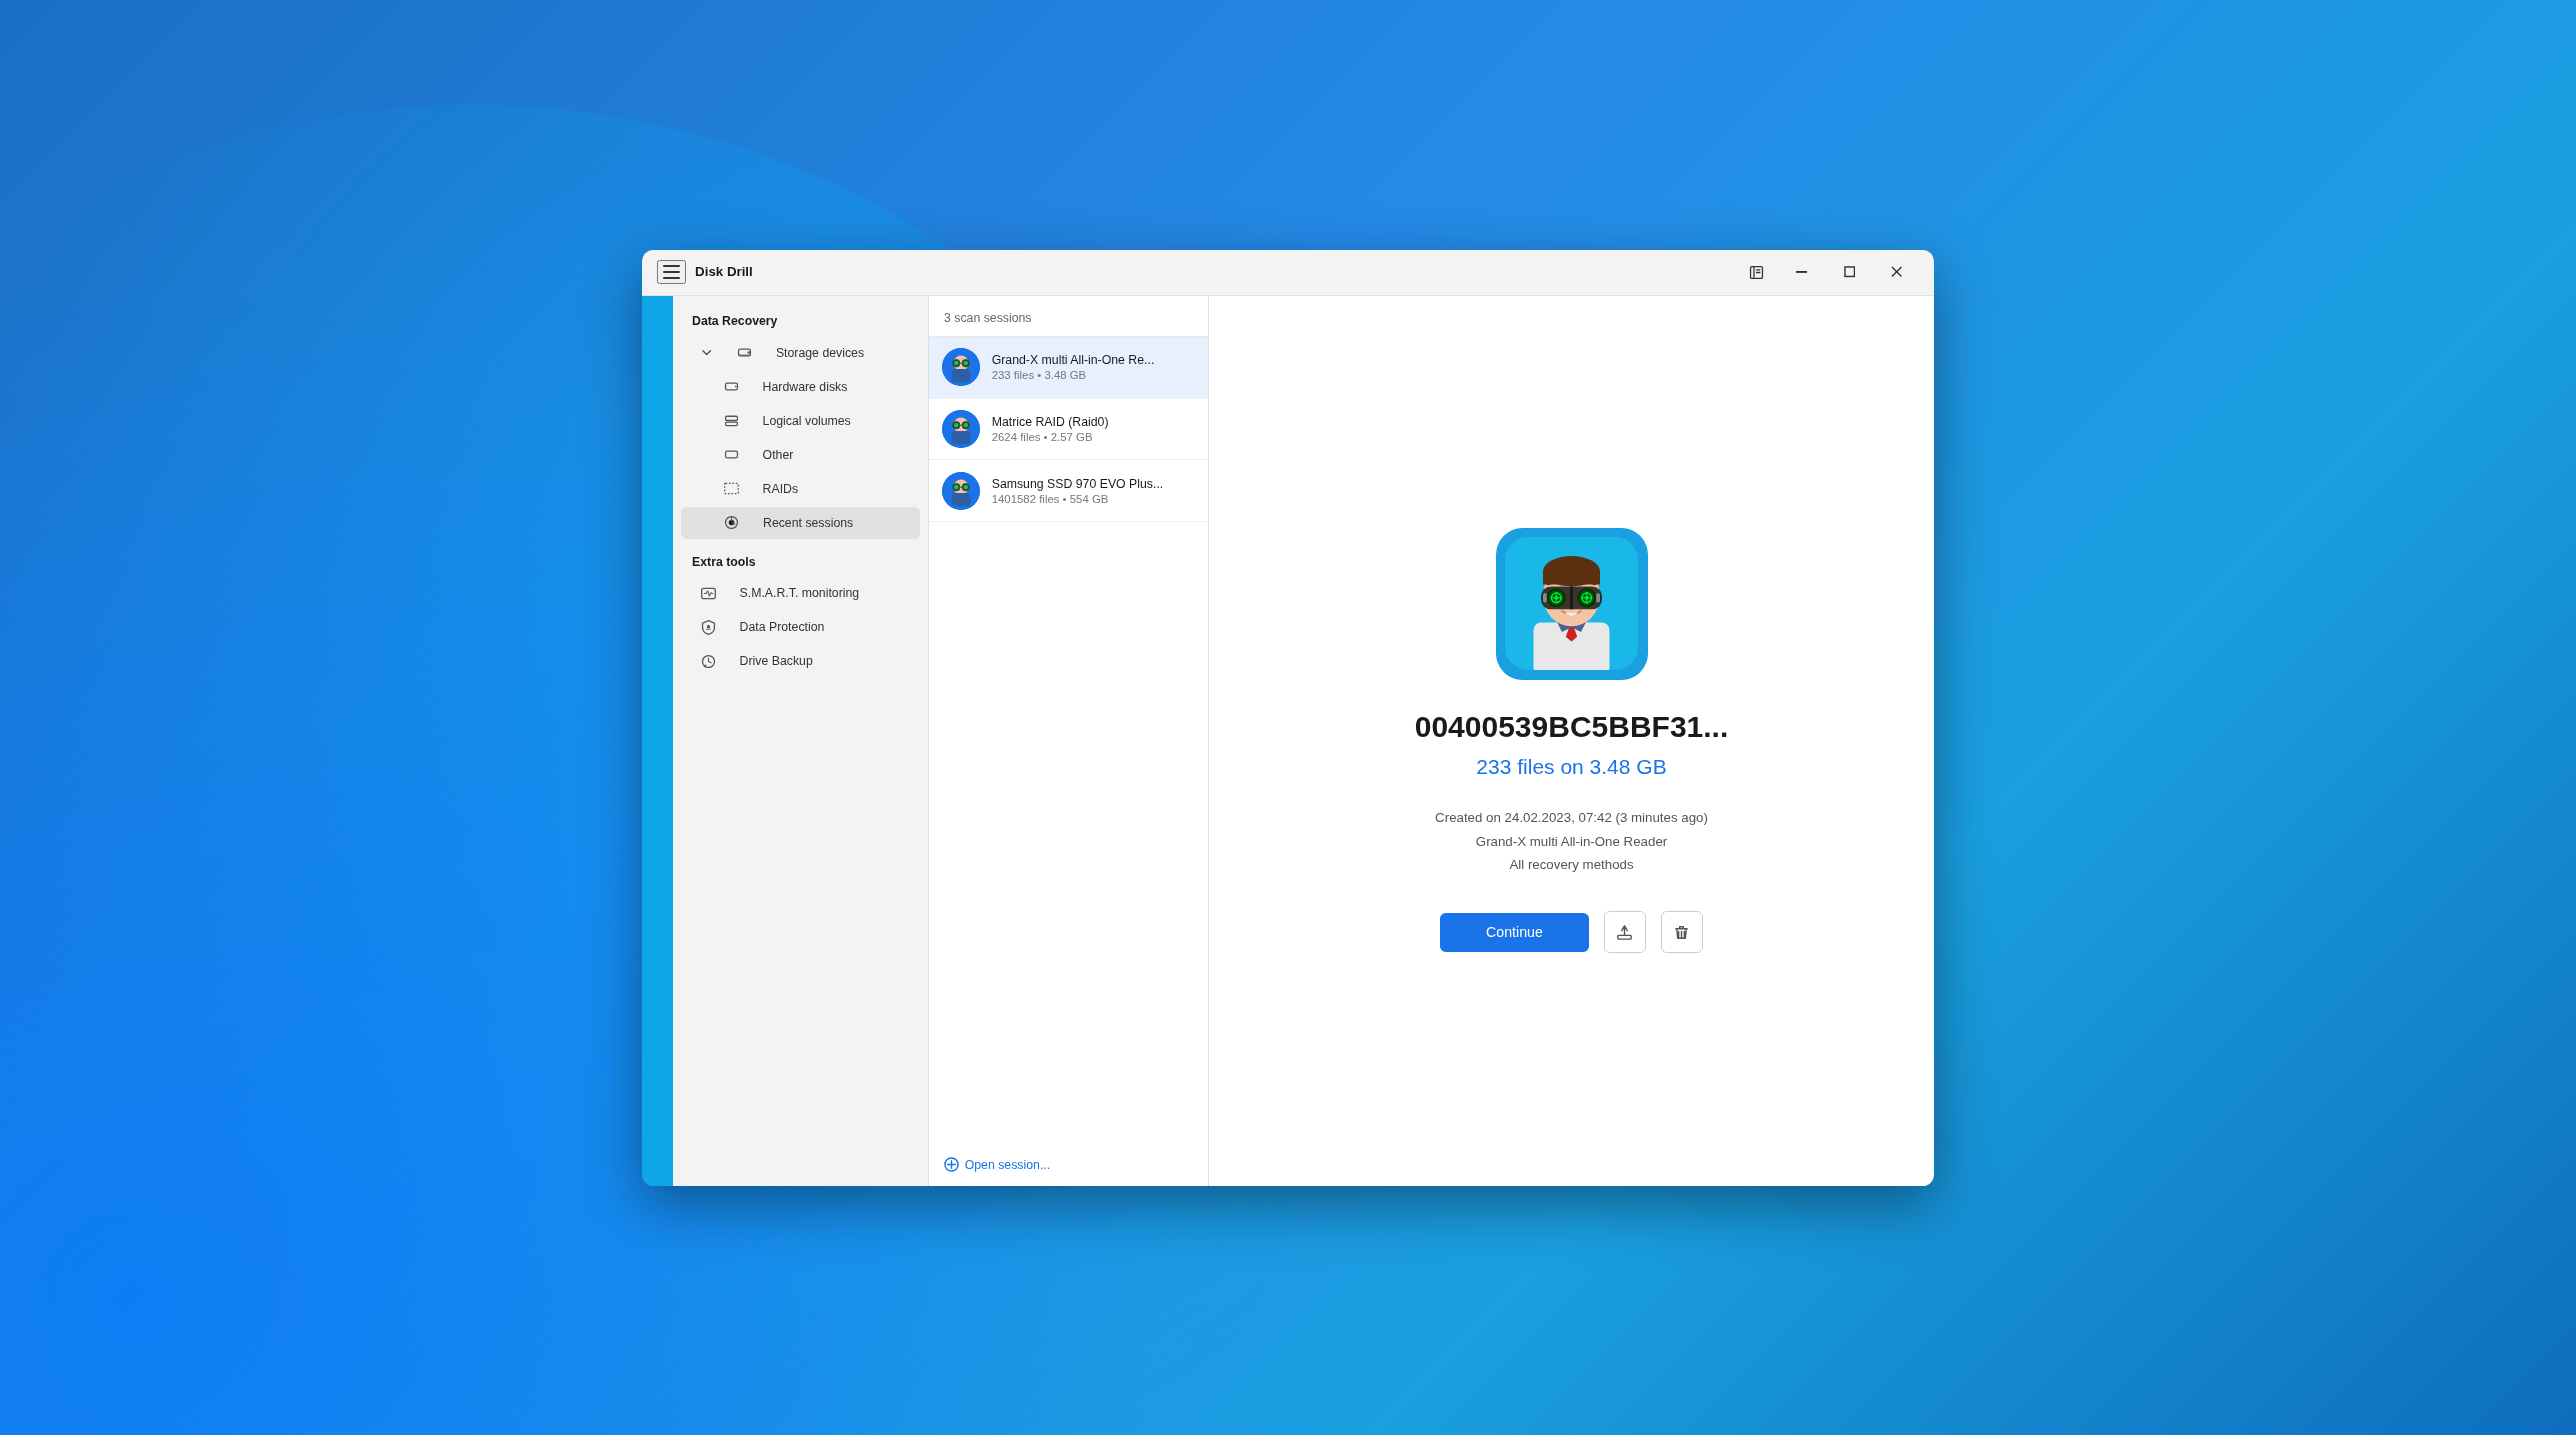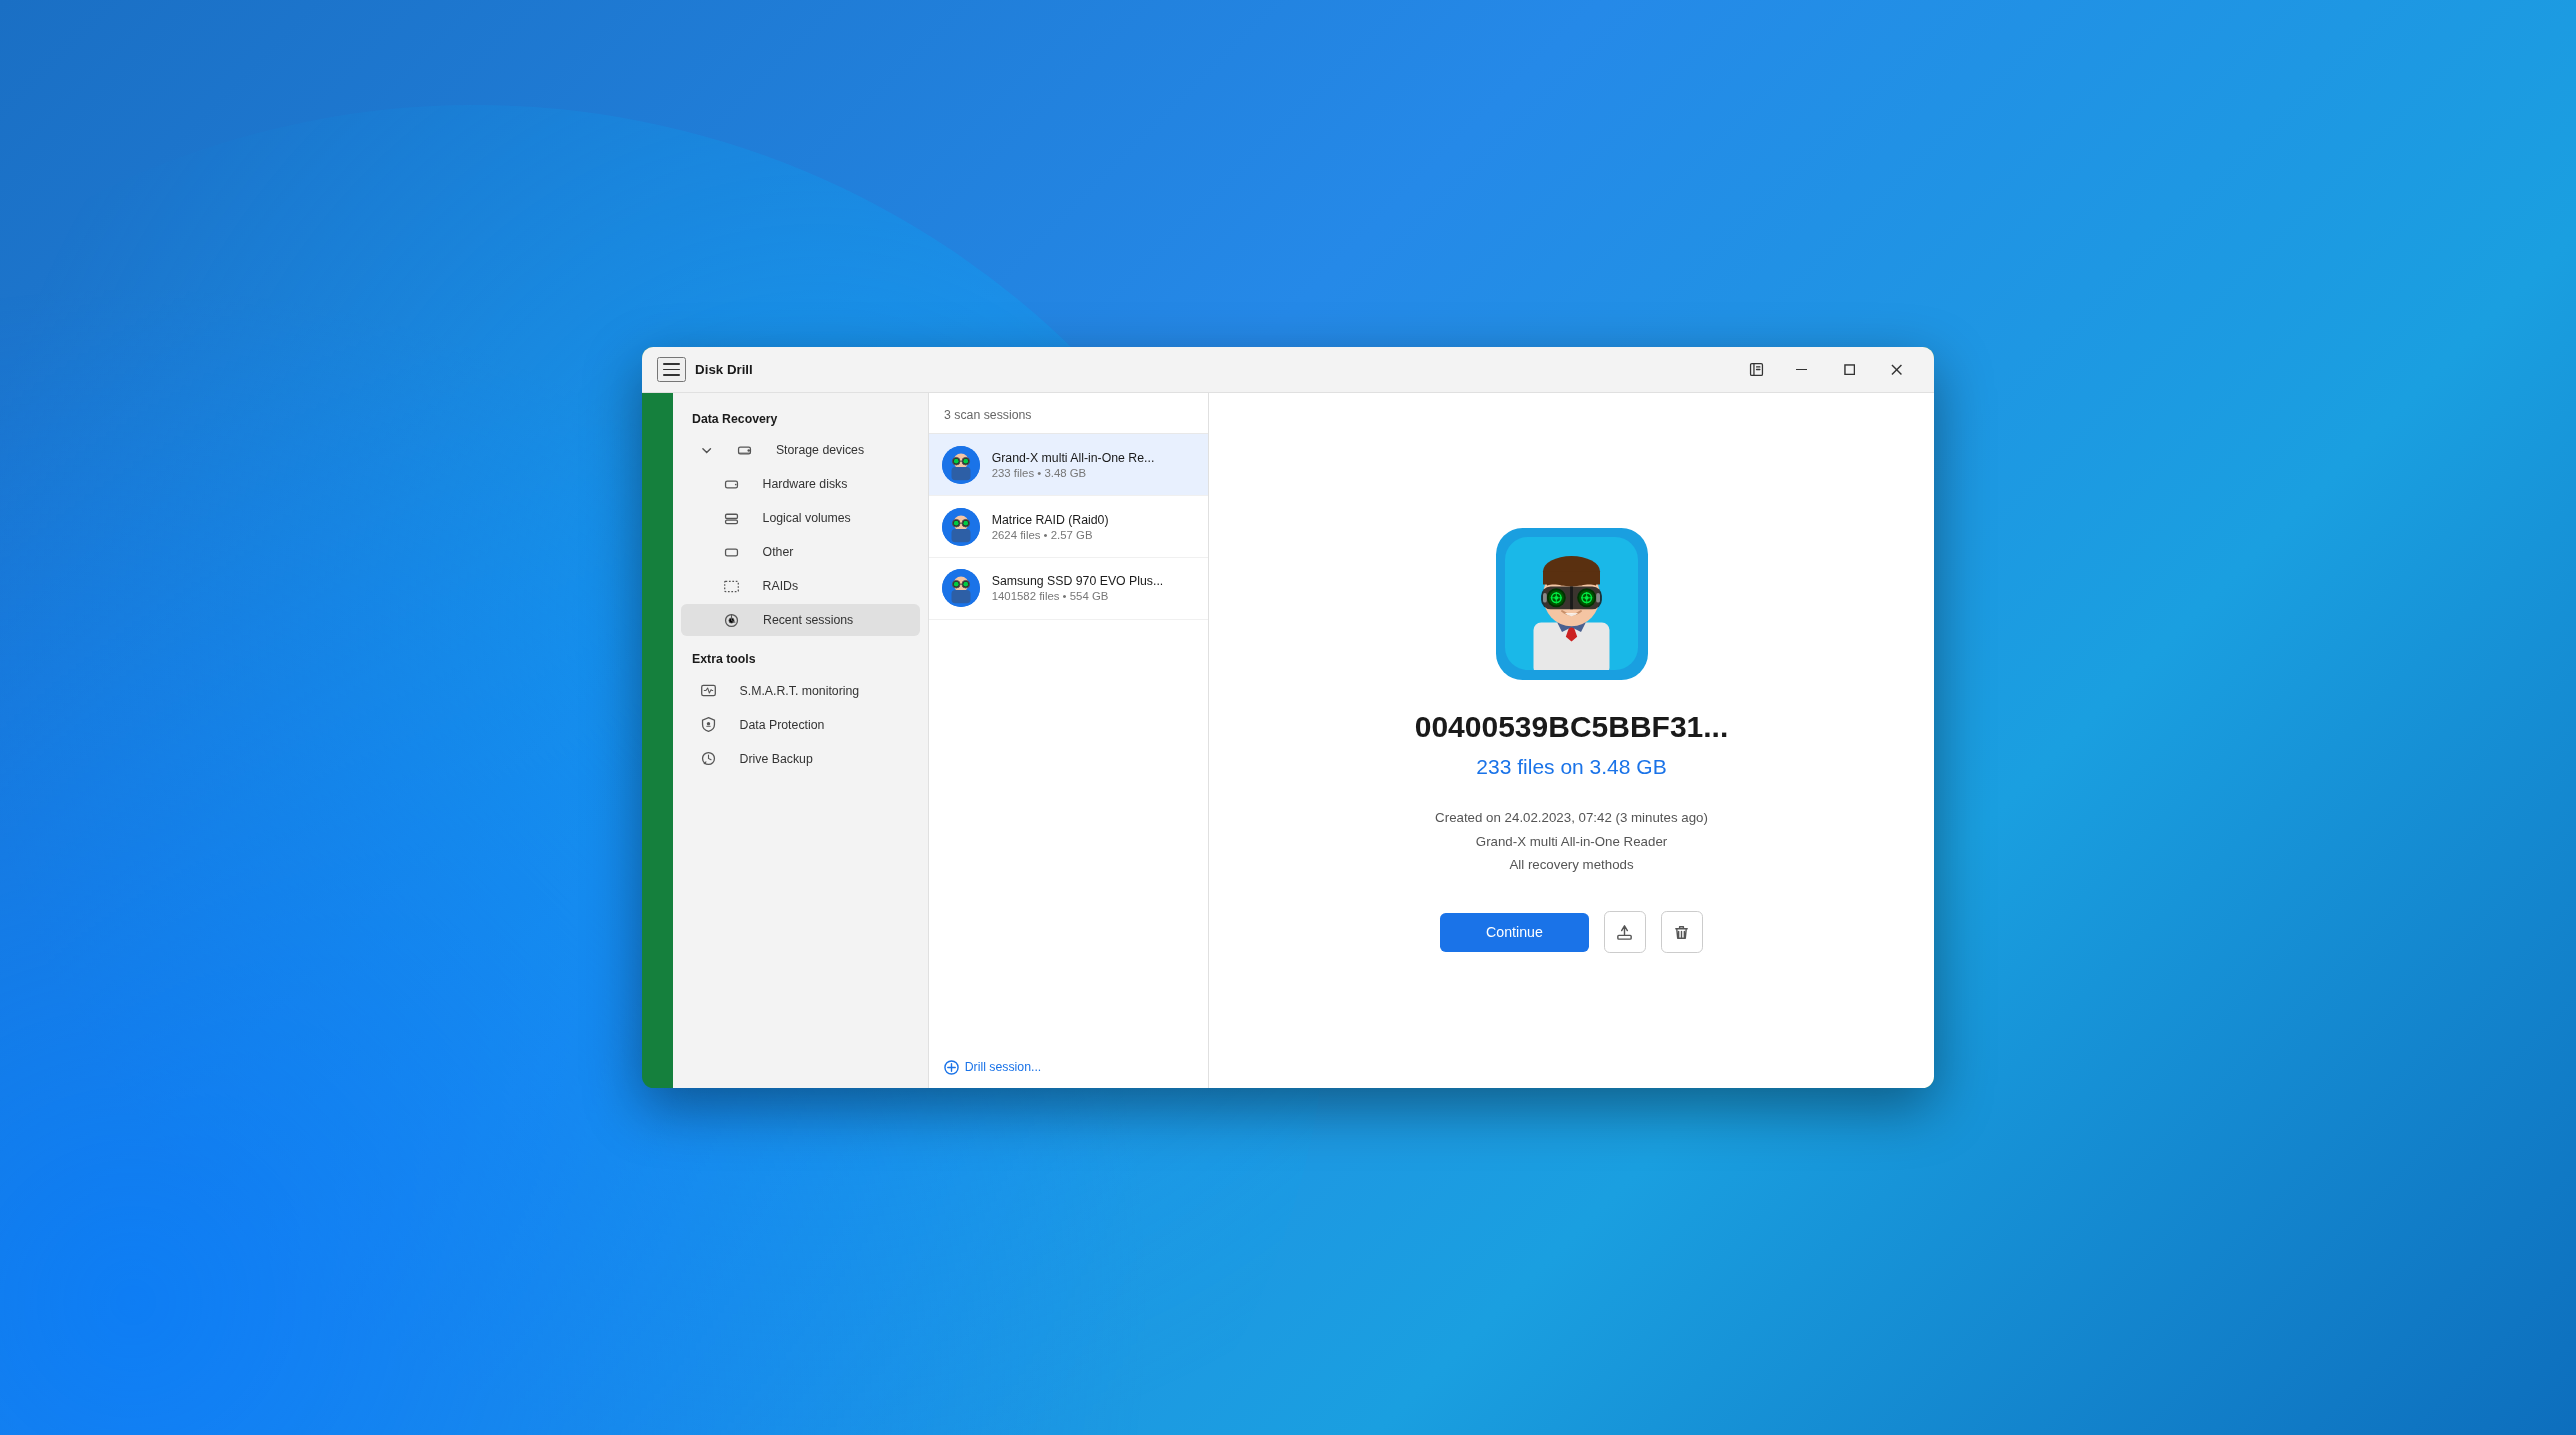--- a/index.html
+++ b/index.html
@@ -23,22 +23,22 @@
       border-radius: 50%;
       background: radial-gradient(ellipse at 30% 70%, rgba(0,120,255,0.6) 0%, transparent 60%),
                   radial-gradient(ellipse at 70% 30%, rgba(0,180,255,0.4) 0%, transparent 50%);
       left: -380px;
       bottom: -380px;
       pointer-events: none;
     }
 
     .window {
       width: 1292px;
-      height: 741px;
-      background: #15803d;
+      height: 936px;
+      background: #0ea5e9;
       border-radius: 11.4px;
       box-shadow: 0 19px 57px rgba(0,0,0,0.4);
       display: flex;
       flex-direction: column;
       overflow: hidden;
       position: relative;
     }
 
     
     .title-bar {
@@ -541,21 +541,21 @@
         </div>
       </div>
 
       <div class="sessions-footer">
         <button class="open-session-btn">
           <svg width="15" height="15" viewBox="0 0 16 16">
             <circle cx="8" cy="8" r="7" stroke="#1a73e8" stroke-width="1.5" fill="none"></circle>
             <line x1="8" y1="4" x2="8" y2="12" stroke="#1a73e8" stroke-width="1.5" stroke-linecap="round"></line>
             <line x1="4" y1="8" x2="12" y2="8" stroke="#1a73e8" stroke-width="1.5" stroke-linecap="round"></line>
           </svg>
-          <span>Drill session...</span>
+          <span>Open session...</span>
         </button>
       </div>
     </div>
 
     <div class="detail-panel">
 
       <div class="detail-avatar">
         <svg class="character-illustration" viewBox="0 0 140 140" xmlns="http://www.w3.org/2000/svg">
 
           <rect width="140" height="140" rx="24" fill="#1ab8e8"></rect>

